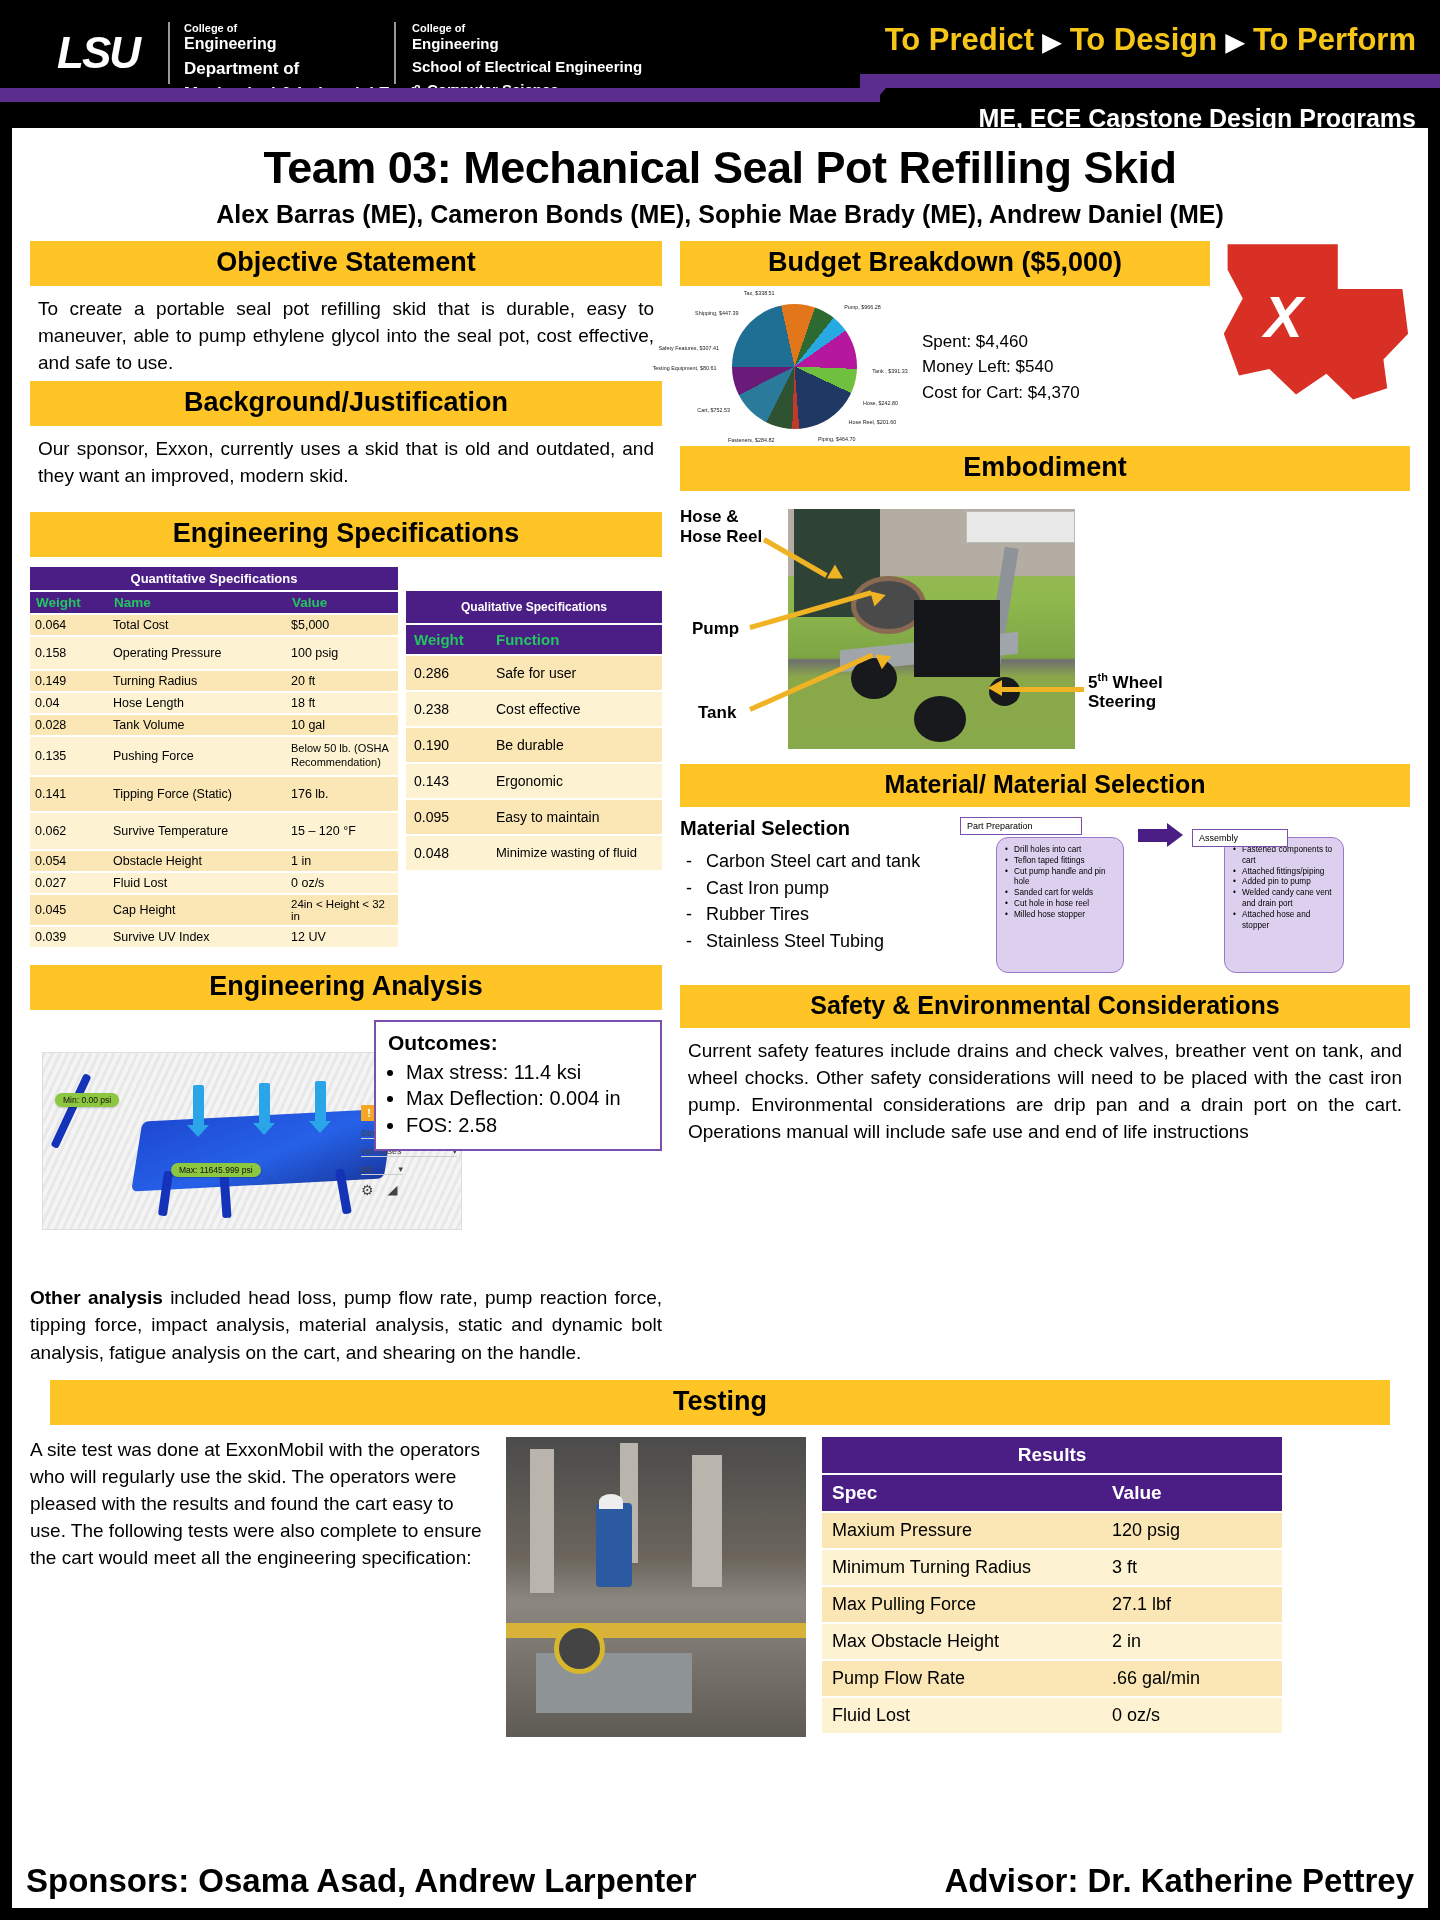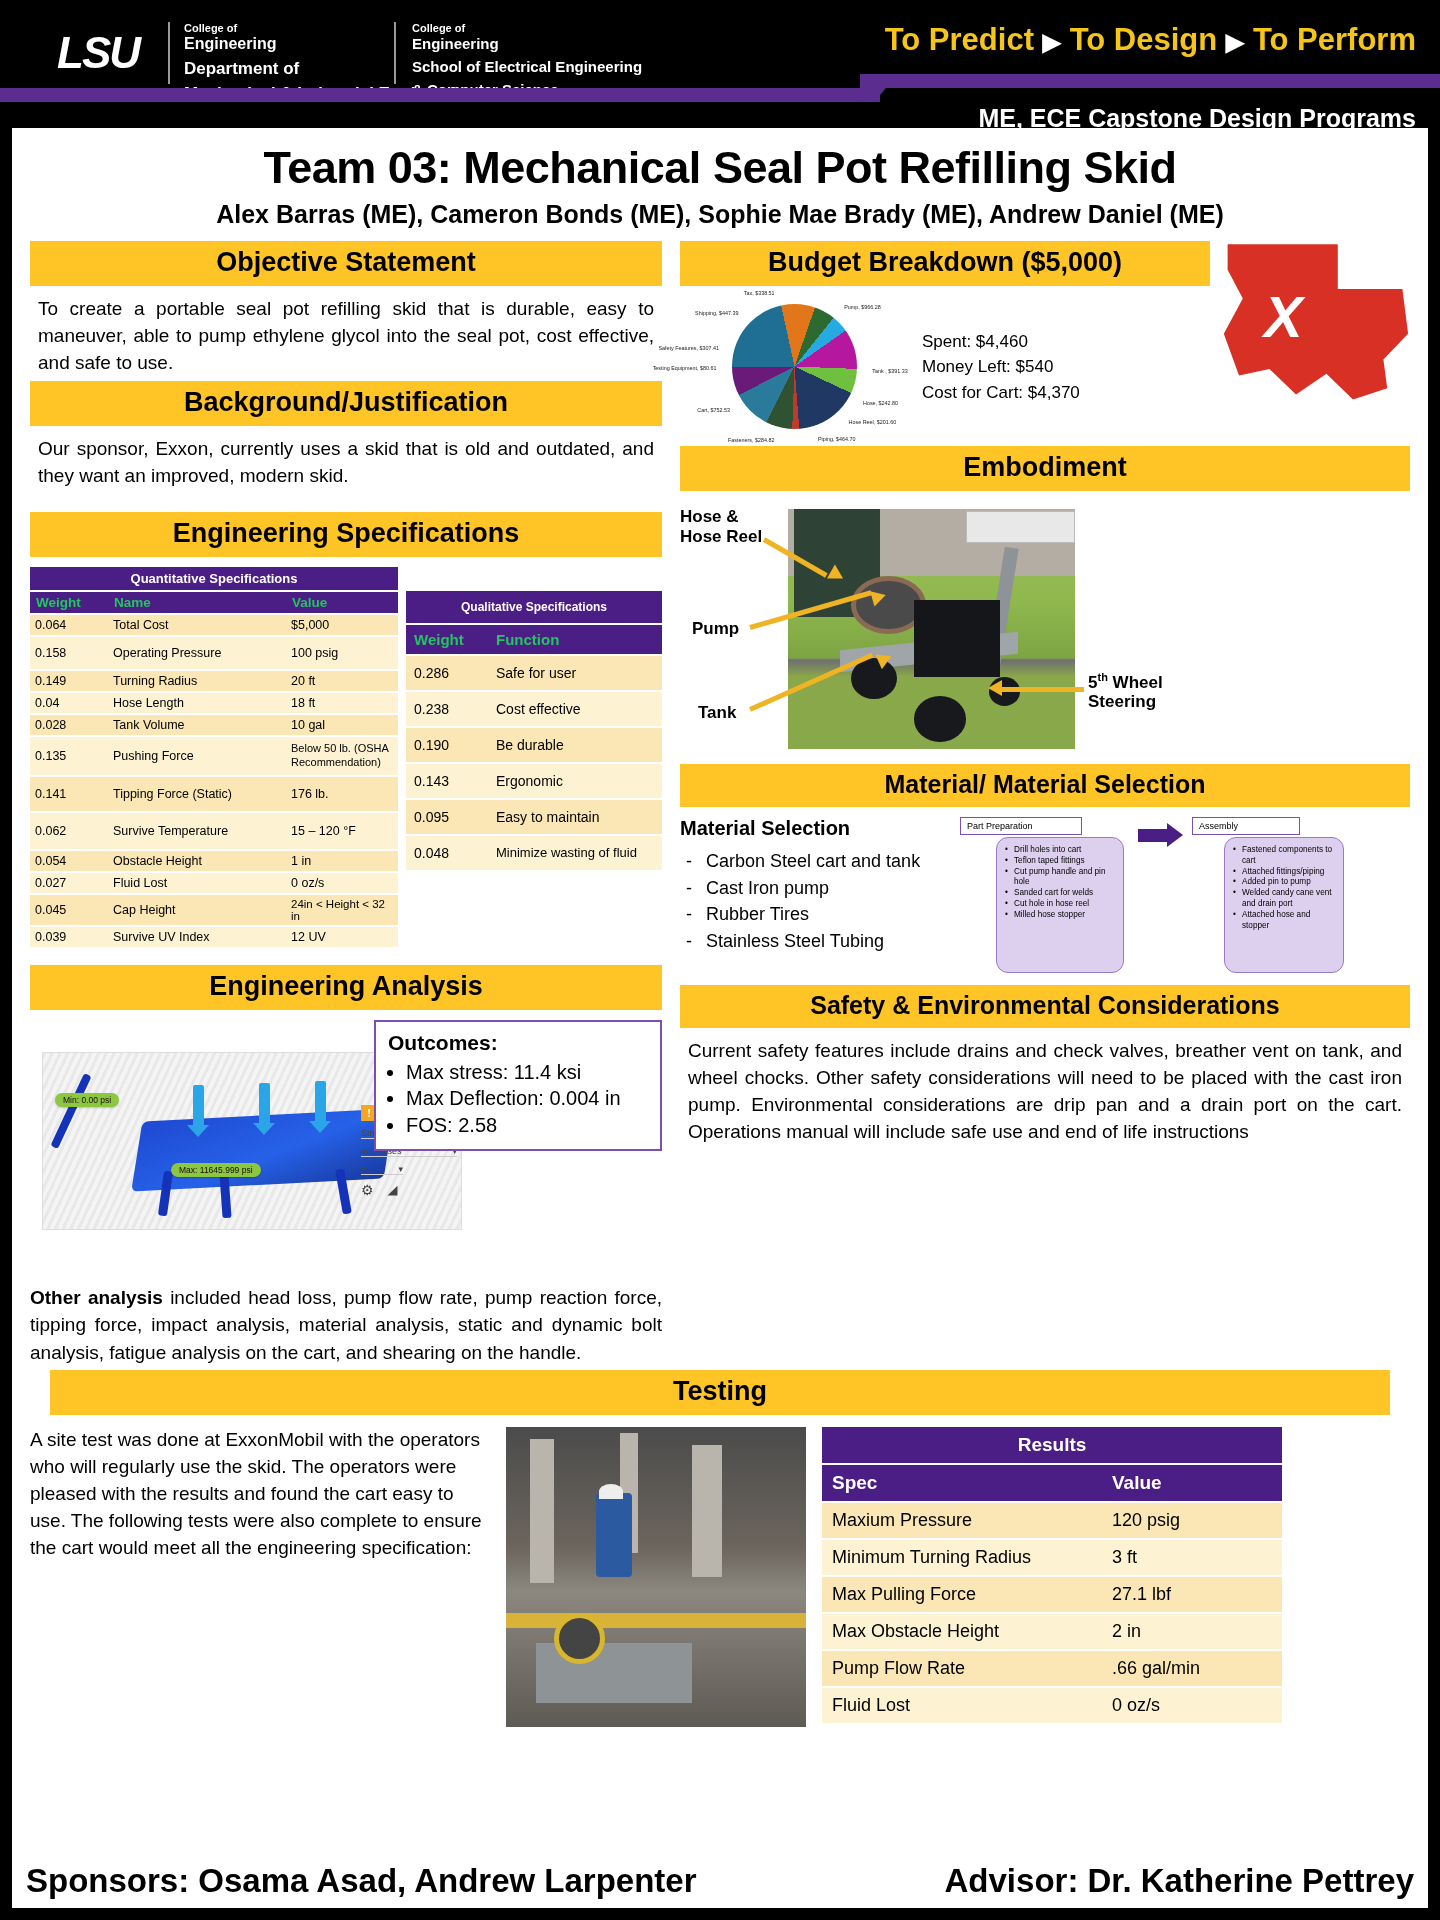--- a/index.html
+++ b/index.html
@@ -578,39 +578,39 @@
             <ul>
               <li>Drill holes into cart</li>
               <li>Teflon taped fittings</li>
               <li>Cut pump handle and pin hole</li>
               <li>Sanded cart for welds</li>
               <li>Cut hole in hose reel</li>
               <li>Milled hose stopper</li>
             </ul>
           </div>
           <div class="flow-arrow"></div>
-          <div class="flow-label" style="left:232px;top:0;width:108px">Assembly</div>
+          <div class="flow-label" style="left:232px;top:12px;width:96px">Assembly</div>
           <div class="flow-body" style="left:264px;top:20px;width:120px;height:136px">
             <ul>
               <li>Fastened components to cart</li>
               <li>Attached fittings/piping</li>
               <li>Added pin to pump</li>
               <li>Welded candy cane vent and drain port</li>
               <li>Attached hose and stopper</li>
             </ul>
           </div>
         </div>
       </div>
 
       <div class="section-bar small" style="margin-top:8px">Safety &amp; Environmental Considerations</div>
       <div class="body-text">Current safety features include drains and check valves, breather vent on tank, and wheel chocks. Other safety considerations will need to be placed with the cast iron pump. Environmental considerations are drip pan and a drain port on the cart. Operations manual will include safe use and end of life instructions</div>
     </div>
   </div>
 
-  <div class="section-bar" style="margin:4px 20px 0 20px">Testing</div>
+  <div class="section-bar" style="margin:14px 20px 0 20px">Testing</div>
 
   <div class="testing-row">
     <div class="test-text">
       <div>A site test was done at ExxonMobil with the operators who will regularly use the skid. The operators were pleased with the results and found the cart easy to use. The following tests were also complete to ensure the cart would meet all the engineering specification:</div>
     </div>
 
     <div class="photo-test">
       <div class="t-pipe" style="left:8%;top:4%;width:8%;height:48%"></div>
       <div class="t-pipe" style="left:38%;top:2%;width:6%;height:40%"></div>
       <div class="t-pipe" style="left:62%;top:6%;width:10%;height:44%"></div>

